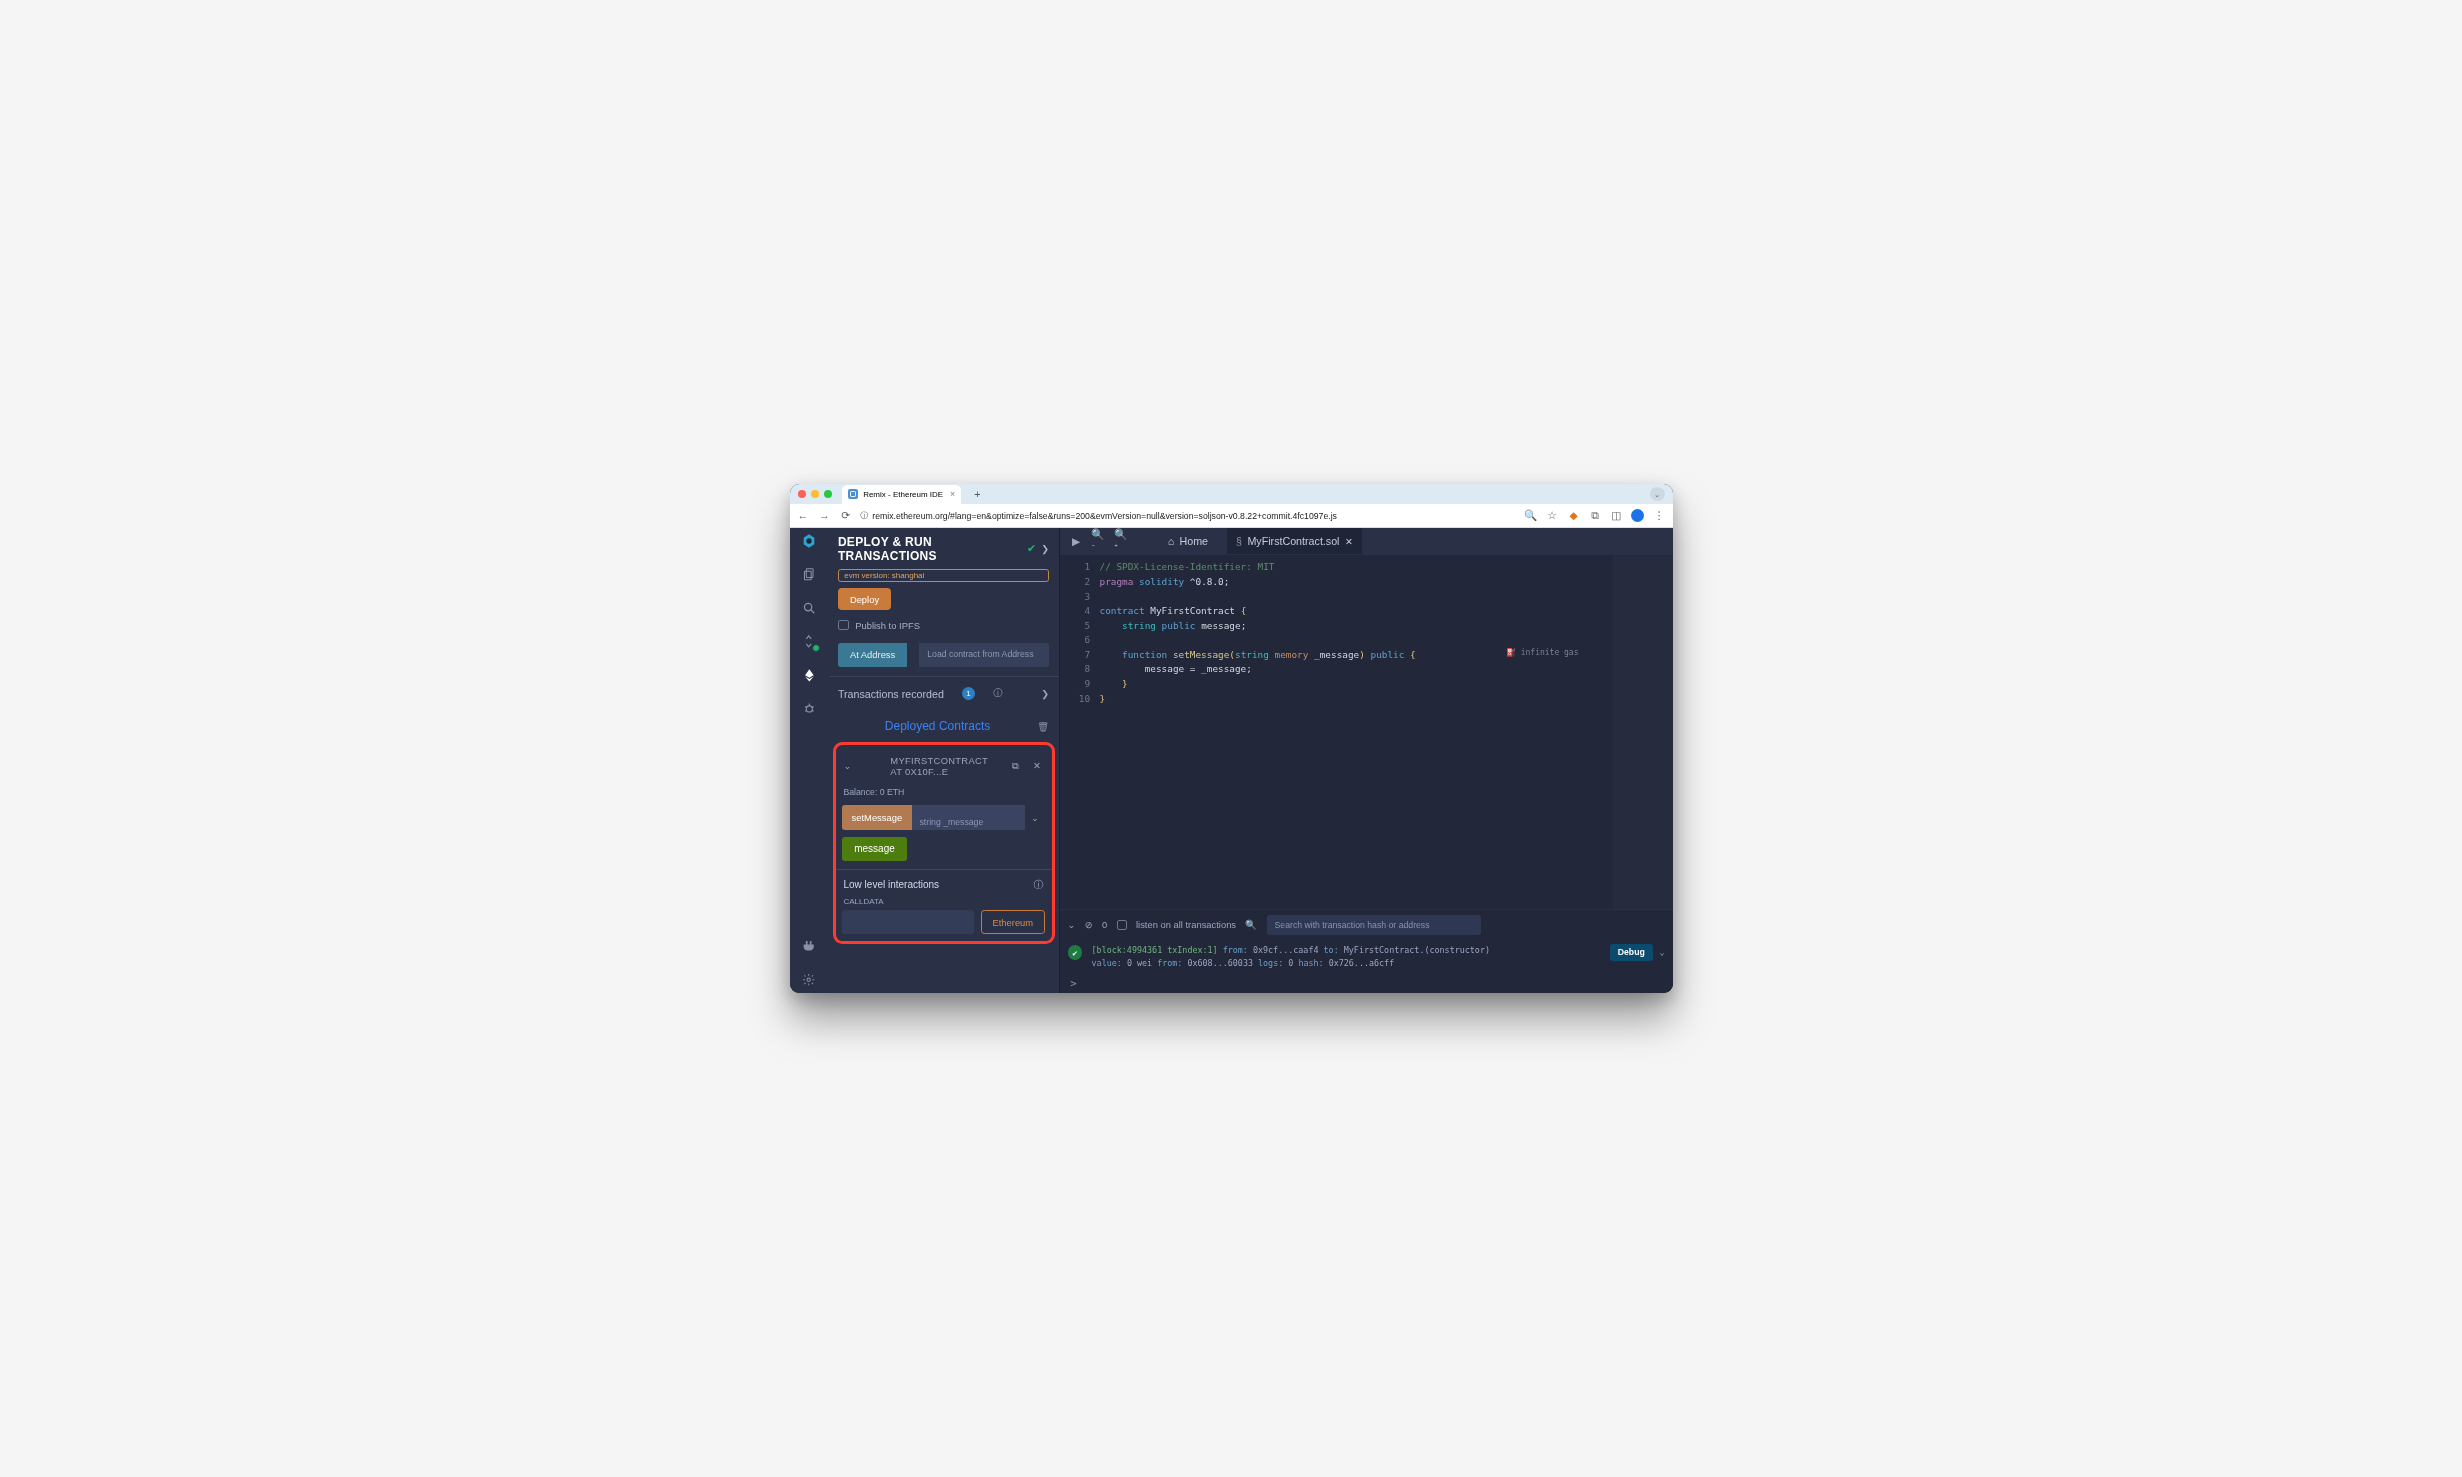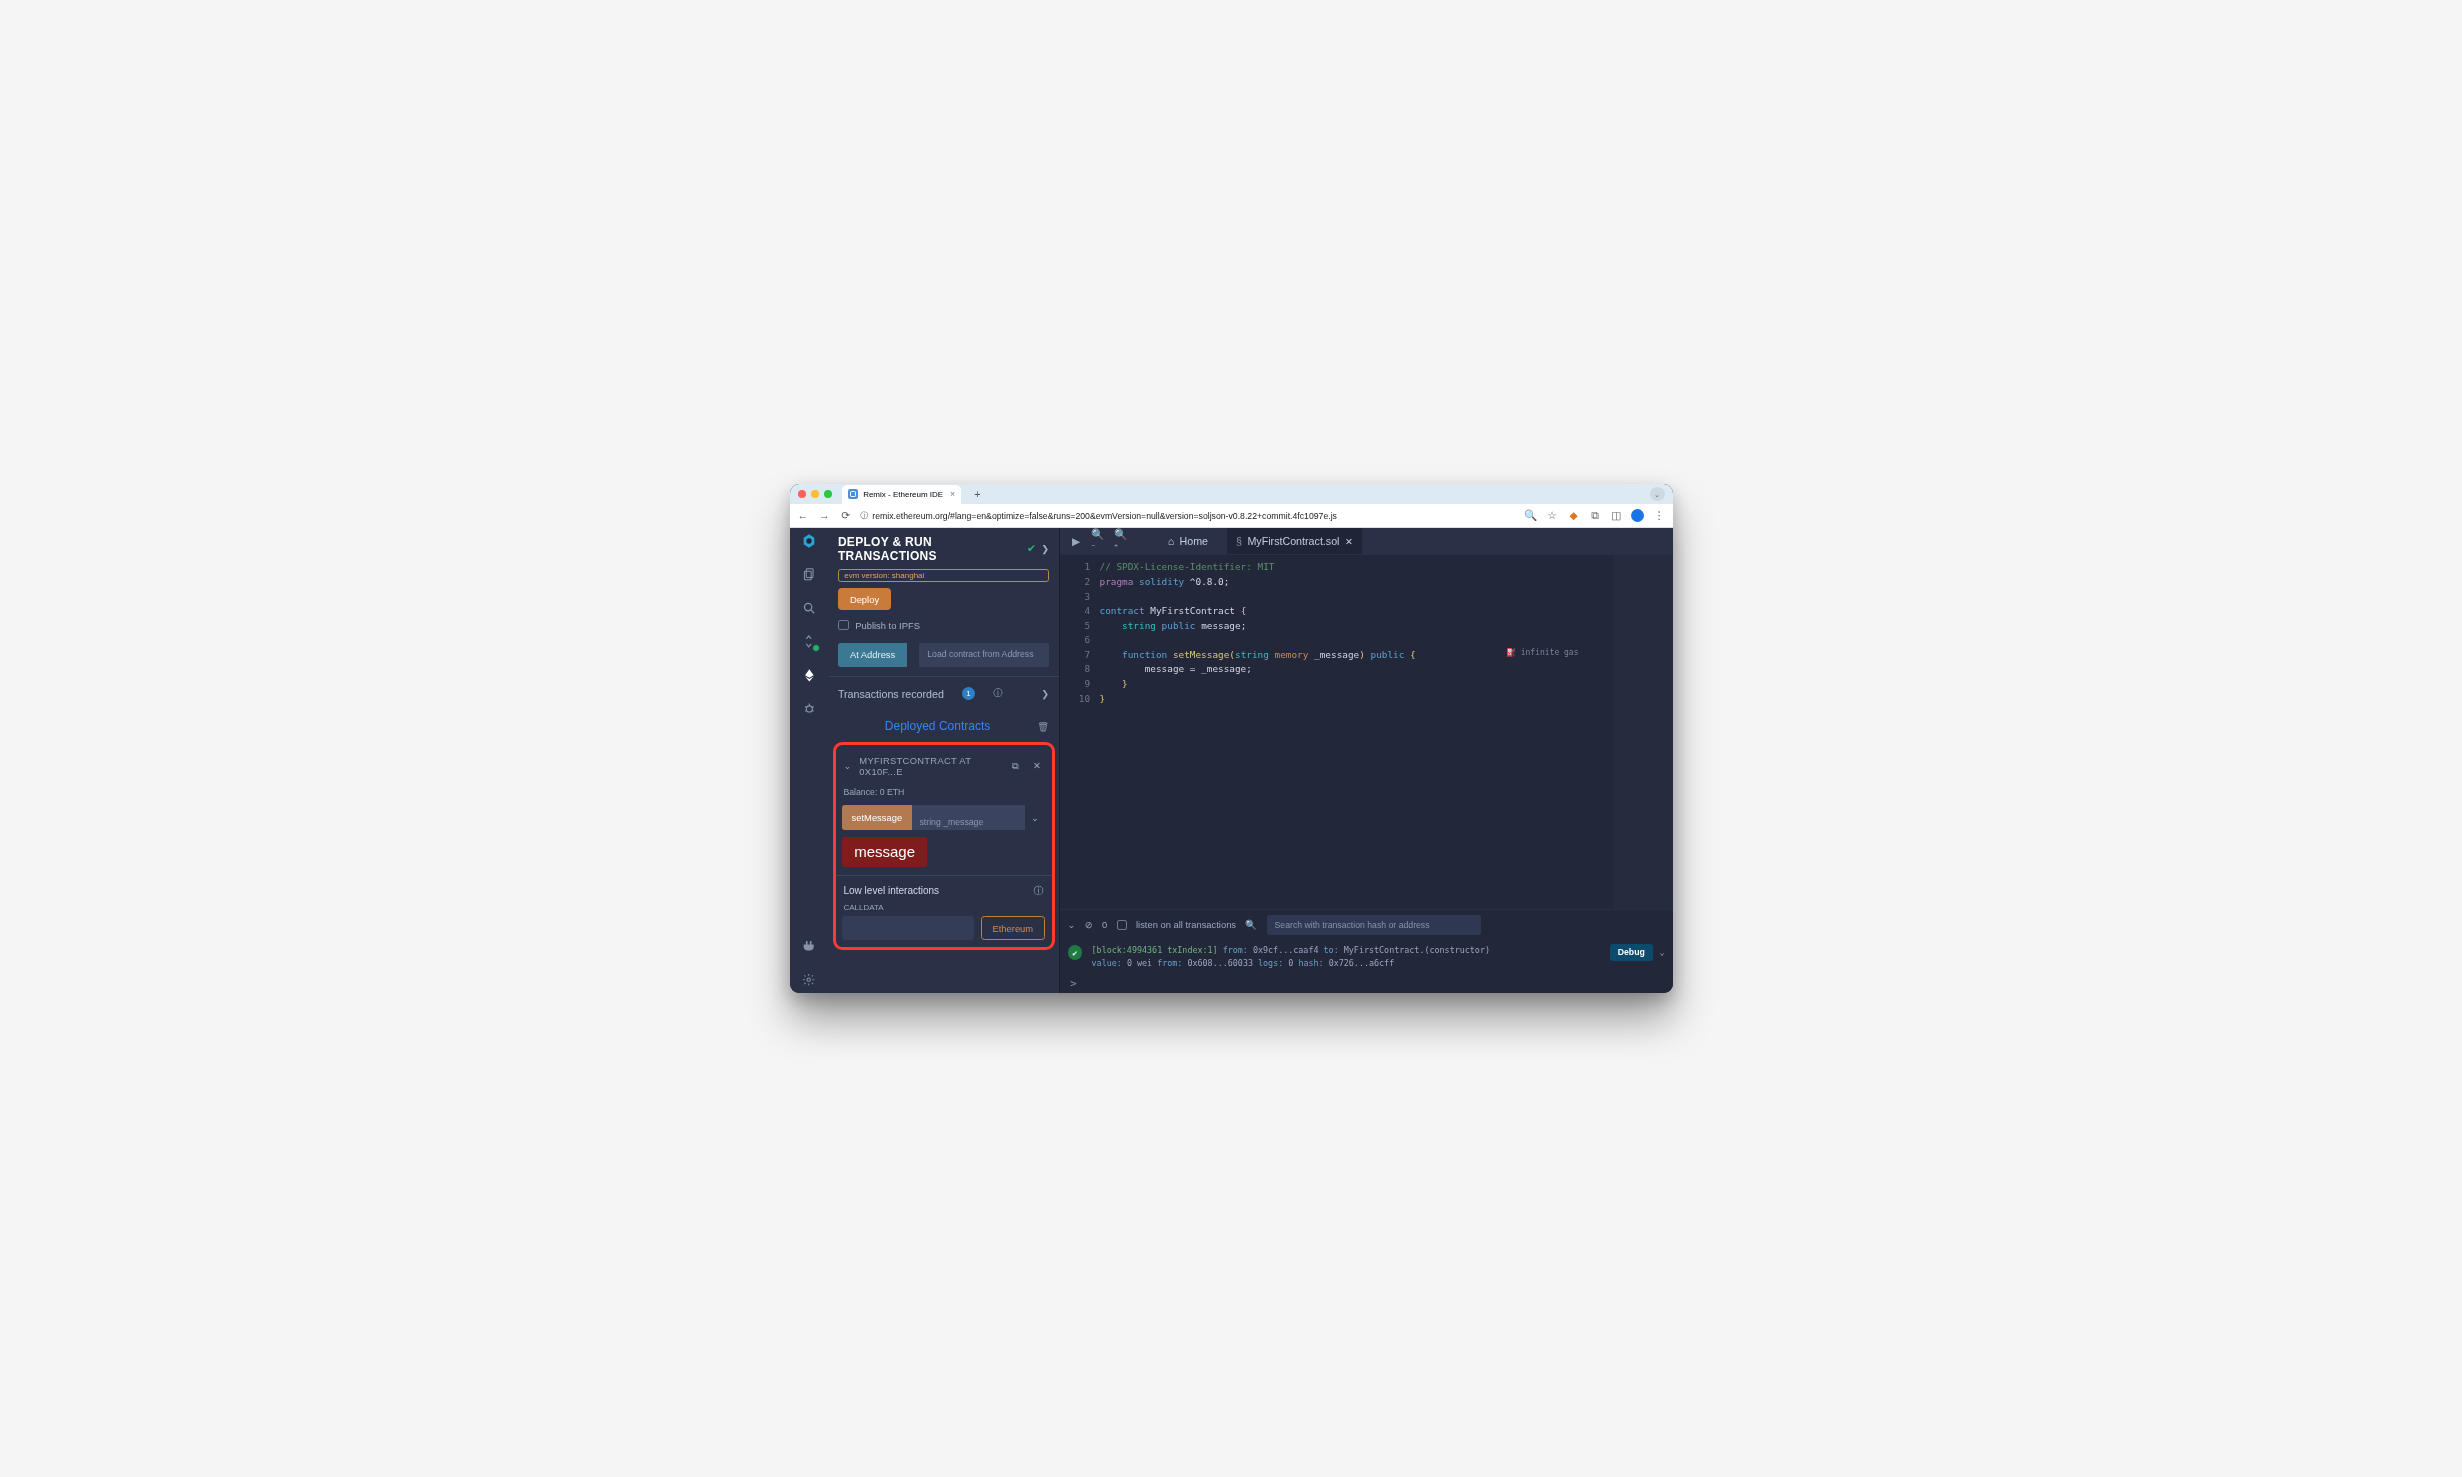--- a/index.html
+++ b/index.html
@@ -63,28 +63,28 @@
   .sect-ic{ color:#99a4be; font-size:9.4px;}
   .section-title .chev{ margin-left:auto; color:#99a4be;}
 
   .dep-head{ display:flex; align-items:center; padding:9.4px 9.4px 5.4px;}
   .dep-head .txt{ flex:1; color:#3b82f6; font-size:12px;text-align:center;}
   .dep-head .trash{ color:#8d97b0;}
 
   
   .highlight-card { margin:4px 4px 6.7px 4px; border:3.3px solid #ff3b30; border-radius:9.4px; padding:6.7px; background:#2a3146;}
   .hc-head{ display:flex; align-items:center; gap:8px; color:#99a4be; font-size:9.4px; padding:2.7px 1.3px 8px;}
-  .hc-head .name{ letter-spacing:0.3px;}
+  .hc-head .name{ letter-spacing:0.3px;margin-left:31px;}
   .hc-head .copy, .hc-head .x{ width:13.4px; text-align:center;}
   .hc-balance{ font-size:8.7px; color:#9aa5c0; margin:2.7px 1.3px 8px;}
   .fn-row{ display:flex; align-items:stretch; gap:0; margin-bottom:6.7px;}
   .fn-btn-orange{ background:#b27a51; color:#fff; border:none; padding:6.7px 9.4px; border-radius:2.7px 0 0 2.7px; font-size:9.4px; min-width:64px;}
   .fn-input{ flex:1; background:#3a4360; border:none; padding:0 8px; color:#aab3cc; font-size:8.7px; border-radius:0; display:flex; align-items:center;}
   .fn-chev{ width:20px; background:transparent; display:flex; align-items:center;justify-content:center;color:#9aa5c0;}
-  .fn-btn-blue{ background:#7f1d1d; color:#fff; border:none; padding:6.7px 12px; border-radius:2.7px; font-size:15px;}
+  .fn-btn-blue{ background:#4d7c0f; color:#fff; border:none; padding:6.7px 12px; border-radius:2.7px; font-size:10px;}
   .hc-divider{ border-top:0.7px solid #3c4660; margin:8px -6.7px 6.7px;}
   .lli-head{ display:flex; align-items:center; color:#d3d9e8; font-size:10px; padding:1.3px;}
   .lli-head .info{ margin-left:auto; color:#9aa5c0;}
   .calldata-lbl{ font-size:8px; color:#9aa5c0; margin:4px 1.3px;}
   .calldata-row{ display:flex; gap:6.7px; margin-top:2.7px;}
   .calldata-inp{ flex:1; background:#343d57; height:24px; border-radius:2.7px;}
   .transact-btn{ border:1px solid #c97b3c; color:#d98a49; background:transparent; padding:5.4px 10.7px; border-radius:3.3px; font-size:9.4px;}
 
   
   .main { flex:1; display:flex; flex-direction:column; min-width:0; }

